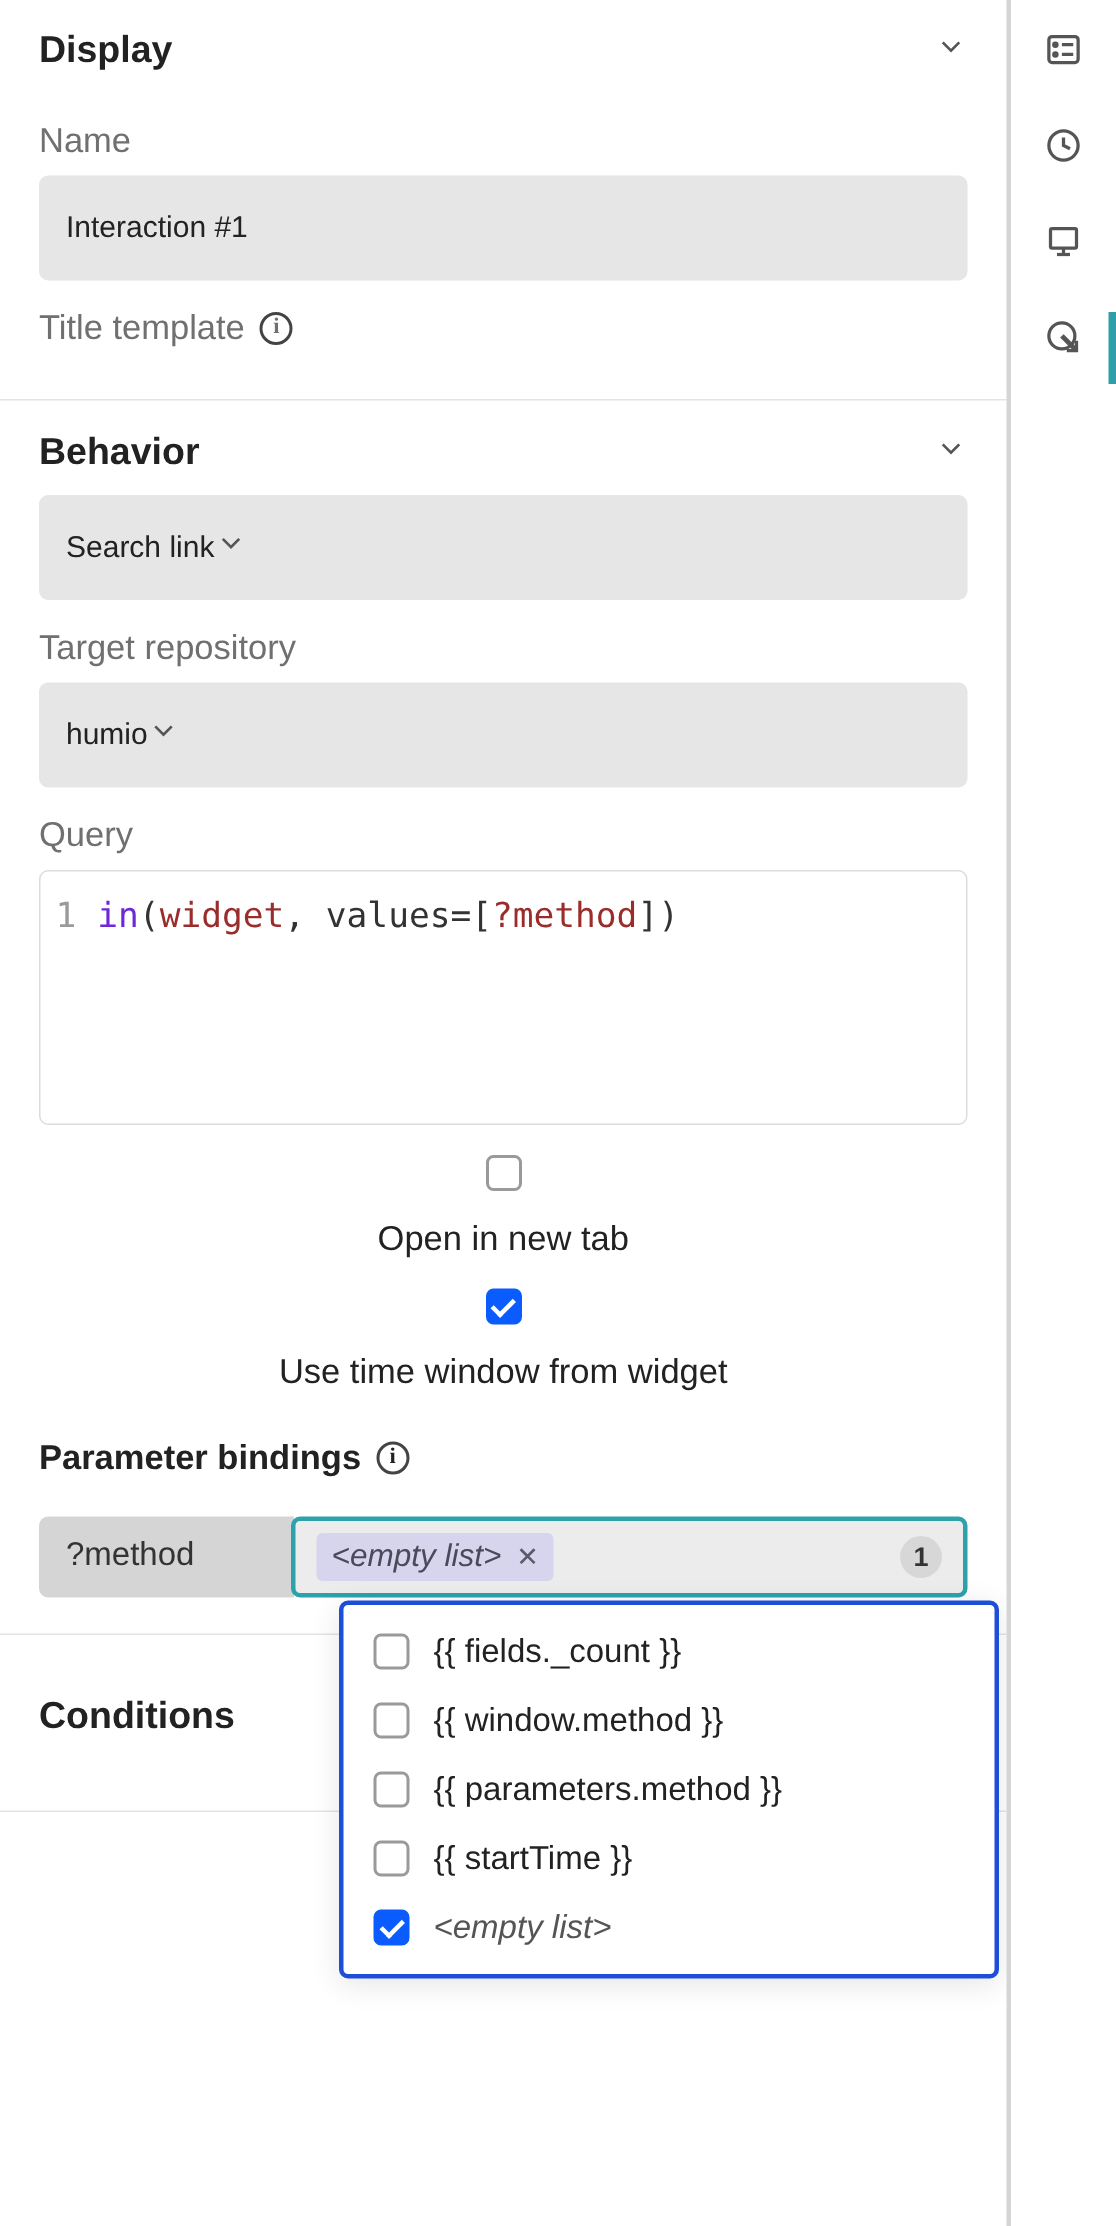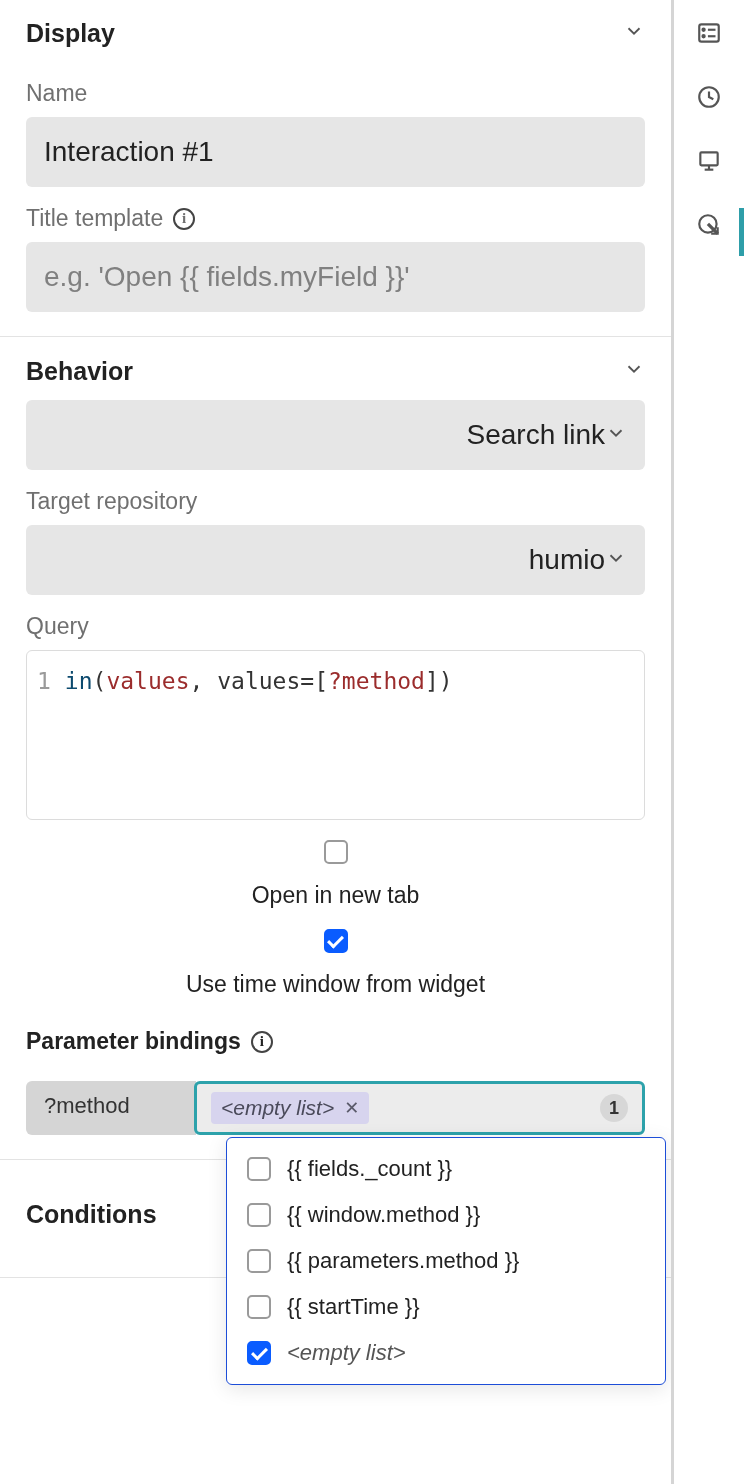--- a/index.html
+++ b/index.html
@@ -96,28 +96,28 @@
   font-style: normal;
   font-family: Georgia, serif;
 }
 .text-input, .select-input {
   width: 100%;
   height: 70px;
   background: #e6e6e6;
   border: none;
   border-radius: 6px;
   padding: 0 18px;
-  font-size: 28px;
+  font-size: 20px;
   color: #222;
 }
 .text-input::placeholder { color: #808080; }
 .select-input {
   display: flex;
   align-items: center;
-  justify-content: flex-end;
+  justify-content: flex-start;
   cursor: pointer;
 }
 .code-box {
   width: 100%;
   min-height: 170px;
   border: 1px solid #dcdcdc;
   border-radius: 6px;
   padding: 14px 10px;
   font-family: "SF Mono", Menlo, Consolas, monospace;
   font-size: 23px;
@@ -125,21 +125,21 @@
   display: flex;
 }
 .code-gutter {
   color: #9a9a9a;
   padding-right: 14px;
   user-select: none;
   text-align: right;
   min-width: 24px;
 }
 .code-line { white-space: pre; }
-.kw-fn   { color: #0c4a6e; }
+.kw-fn   { color: #6d28d9; }
 .kw-arg  { color: #9b2c2c; }
 .kw-op   { color: #333; }
 .checkbox-row {
   display: flex;
   align-items: center;
   gap: 18px;
   margin-top: 20px;
   font-size: 23px;
   color: #222;
   flex-direction: column;
@@ -221,21 +221,21 @@
   font-size: 18px;
   font-weight: 600;
   color: #333;
 }
 .dropdown {
   position: absolute;
   top: 56px;
   left: 200px;
   width: 440px;
   background: #fff;
-  border: 1px solid #1d4ed8;
+  border: 3px solid #1d4ed8;
   border-radius: 6px;
   box-shadow: 0 4px 20px rgba(0,0,0,.1);
   padding: 8px 0;
   z-index: 10;
 }
 .dd-item {
   display: flex;
   align-items: center;
   gap: 16px;
   padding: 10px 20px;
@@ -267,21 +267,20 @@
       </span>
     </div>
 
     <div class="field-label">Name</div>
     <input class="text-input" value="Interaction #1" style="">
 
     <div class="field-label">
       <span>Title template</span>
       <span class="info-icon">i</span>
     </div>
-    <input class="text-input" placeholder="e.g. 'Open {{ fields.myField }}'" style="">
   </div>
 
   <div class="section no-border">
     <div class="section-header">
       <div class="section-title">Behavior</div>
       <span class="chev">
         <svg width="22" height="22" viewBox="0 0 24 24" fill="none" stroke="currentColor" stroke-width="2">
             <polyline points="6 9 12 15 18 9"></polyline>
           </svg>
       </span>
@@ -302,21 +301,21 @@
       <span class="chev">
         <svg width="22" height="22" viewBox="0 0 24 24" fill="none" stroke="currentColor" stroke-width="2">
             <polyline points="6 9 12 15 18 9"></polyline>
           </svg>
       </span>
     </div>
 
     <div class="field-label">Query</div>
     <div class="code-box">
       <div class="code-gutter">1</div>
-      <div class="code-line"><span class="kw-fn">in</span><span class="kw-op">(</span><span class="kw-arg">values</span><span class="kw-op">, </span><span class="kw-op">values=[</span><span class="kw-arg">?method</span><span class="kw-op">])</span></div>
+      <div class="code-line"><span class="kw-fn">in</span><span class="kw-op">(</span><span class="kw-arg">widget</span><span class="kw-op">, </span><span class="kw-op">values=[</span><span class="kw-arg">?method</span><span class="kw-op">])</span></div>
     </div>
 
     <div class="checkbox-row">
       <span class="cbox"></span>
       <span>Open in new tab</span>
     </div>
     <div class="checkbox-row">
       <span class="cbox checked"></span>
       <span>Use time window from widget</span>
     </div>

